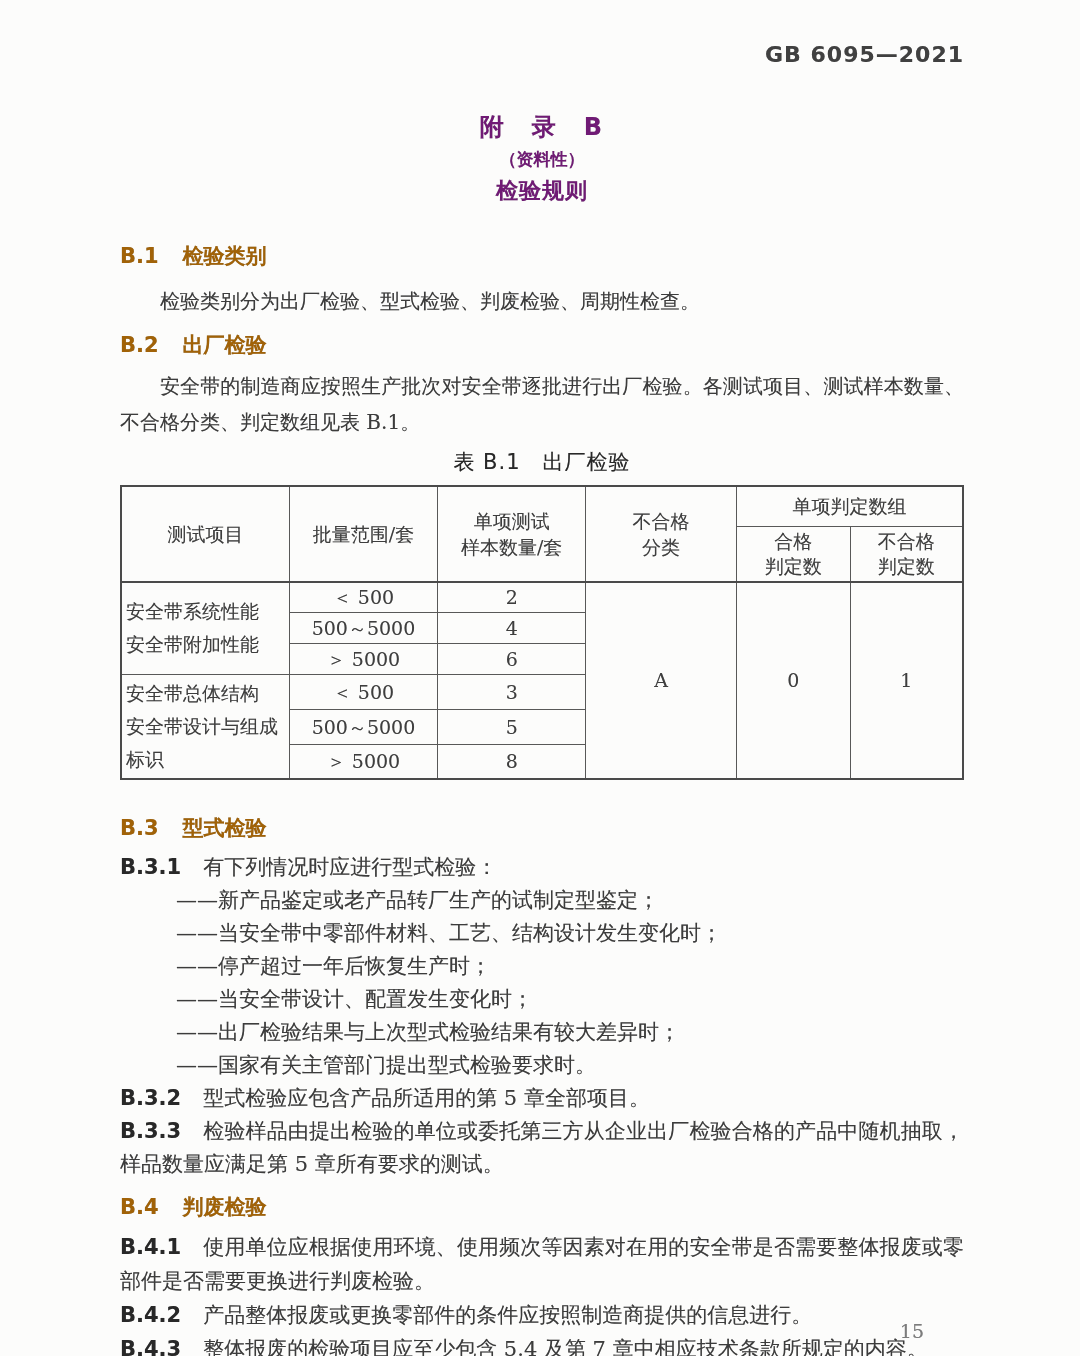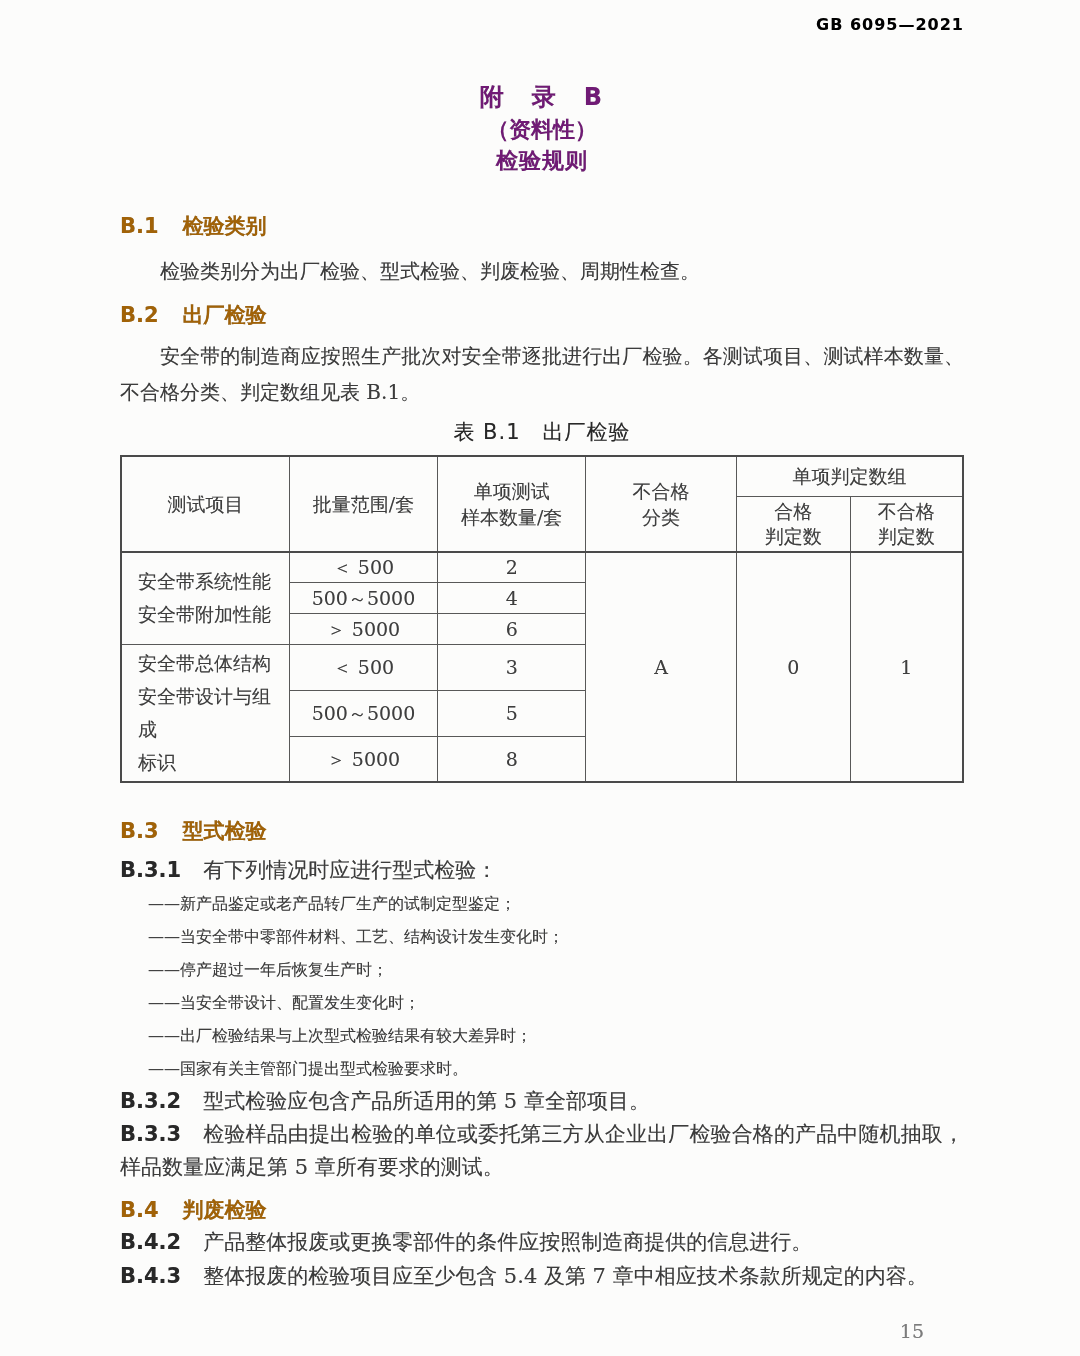--- a/index.html
+++ b/index.html
@@ -10,32 +10,32 @@
     margin:0 auto;
     background:#fcfcfb;
     color:#3c3c3c;
     font-family:"DejaVu Serif", serif;
     overflow:hidden;
     text-shadow:0 0 .6px rgba(80,80,80,.45);
   }
   .content { position:absolute; left:120px; right:116px; top:0; }
 
   .std-number {
-    margin-top:12px;
+    margin-top:42px;
     text-align:right;
     font-family:"DejaVu Sans", sans-serif;
     font-weight:bold;
-    font-size:16px; line-height:26px;
+    font-size:22px; line-height:26px;
     letter-spacing:1px;
-    color:#000000;
+    color:#404040;
   }
 
   .appendix { text-align:center; font-family:"DejaVu Sans", sans-serif; font-weight:bold; color:#701a75; }
   .appendix .l1 { margin-top:44px; font-size:24px; line-height:30px; letter-spacing:2px; }
-  .appendix .l2 { margin-top:5px;  font-size:22px; line-height:25px; }
+  .appendix .l2 { margin-top:5px;  font-size:17px; line-height:25px; }
   .appendix .l3 { margin-top:5px;  font-size:22px; line-height:27px; letter-spacing:1px; }
 
   .sec-head {
     display:flex; gap:24px;
     font-family:"DejaVu Sans", sans-serif;
     font-weight:bold; font-size:21px; line-height:29px;
     color:#a16207;
   }
   .sec-head.b1 { margin-top:38px; }
   .sec-head.b2 { margin-top:12px; }
@@ -53,21 +53,21 @@
 
   .clause { font-size:21px; line-height:33px; text-align:justify; }
   .clause.lg { line-height:34px; }
   .clause.mt { margin-top:8px; }
   .cnum {
     font-family:"DejaVu Sans", sans-serif;
     font-weight:bold; color:#282828;
     margin-right:22px;
     white-space:nowrap;
   }
-  .dash-item { font-size:16px; line-height:33px; margin-left:28px; color:#3c3c3c; }
+  .dash-item { font-size:21px; line-height:33px; margin-left:56px; color:#3c3c3c; }
 
   .tbl-caption {
     margin-top:8px;
     text-align:center;
     font-family:"DejaVu Sans", sans-serif;
     font-weight:normal; font-size:21px; line-height:29px;
     color:#282828;
     letter-spacing:1px;
   }
   table.b1 {
@@ -85,21 +85,20 @@
     vertical-align:middle;
     font-weight:normal;
     padding:2px 4px;
   }
   table.b1 tr.h1 th { height:40px; line-height:26px; }
   table.b1 tr.h2 th { height:52px; line-height:25px; }
   table.b1 th.hsep { border-bottom:2px solid #4a4a4a; }
   table.b1 td { height:31px; line-height:24px; }
   table.b1 td.item {
     text-align:left;
-    padding-left:16px;
     line-height:33px;
   }
   .pagenum {
     position:absolute;
     right:156px; bottom:14px;
     font-size:19px;
     color:#7c7c7c;
     font-family:"DejaVu Serif", serif;
   }
 </style>
@@ -224,20 +223,23 @@
     </p>
     <p class="clause">
       <span class="cnum">B.3.3</span><span>检验样品由提出检验的单位或委托第三方从企业出厂检验合格的产品中随机抽取，样品数量应满足第 5 章所有要求的测试。</span>
     </p>
 
     <h3 class="sec-head b4">
       <span class="snum">B.4</span>
       <span class="stitle">判废检验</span>
     </h3>
 
+    <p class="clause lg mt">
+      <span class="cnum">B.4.1</span><span>使用单位应根据使用环境、使用频次等因素对在用的安全带是否需要整体报废或零部件是否需要更换进行判废检验。</span>
+    </p>
     <p class="clause lg">
       <span class="cnum">B.4.2</span><span>产品整体报废或更换零部件的条件应按照制造商提供的信息进行。</span>
     </p>
     <p class="clause lg">
       <span class="cnum">B.4.3</span><span>整体报废的检验项目应至少包含 5.4 及第 7 章中相应技术条款所规定的内容。</span>
     </p>
 
   </div>
 
   <div class="pagenum">15</div>

